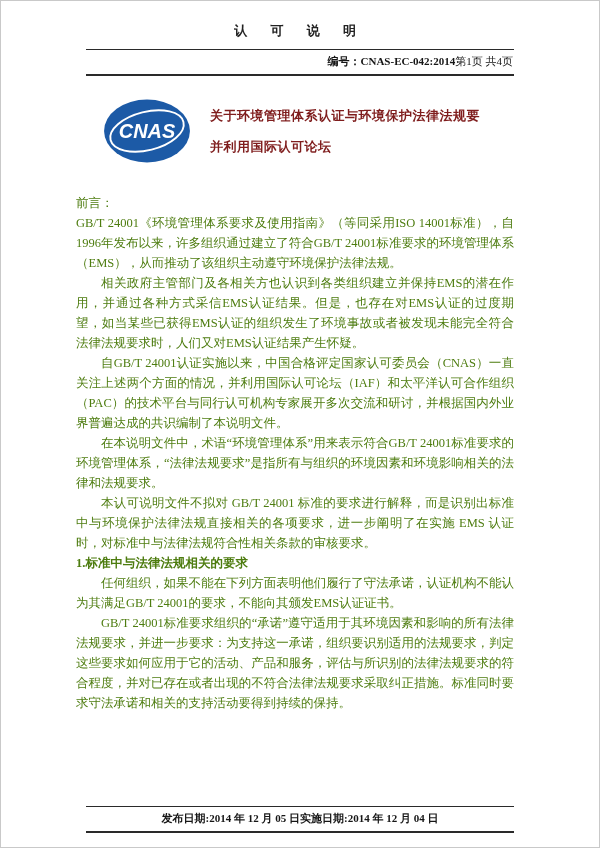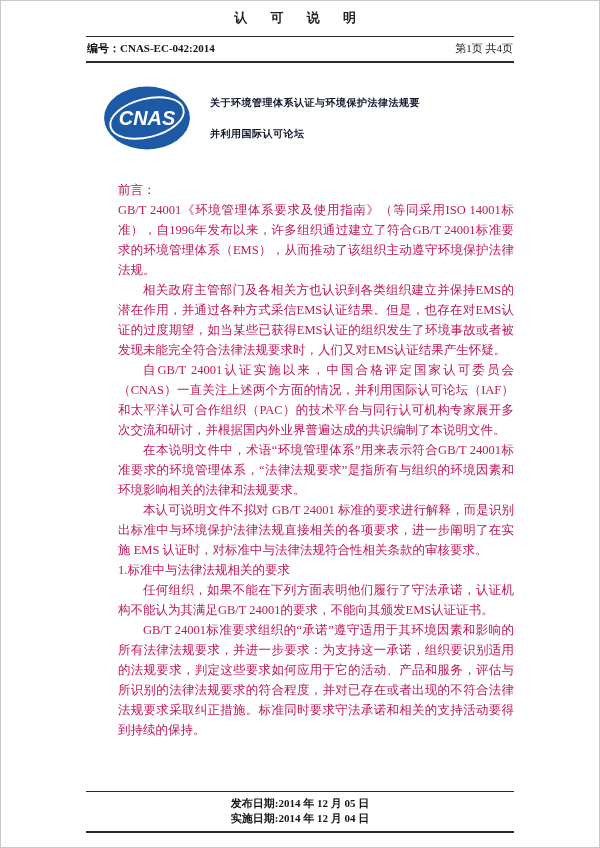--- a/index.html
+++ b/index.html
@@ -8,79 +8,78 @@
   .page {
     width: 600px; height: 848px;
     background: #ffffff;
     position: relative;
     overflow: hidden;
     border: 1px solid #c9c9c9;
     font-family: "Liberation Serif", "DejaVu Serif", serif;
     color: #161616;
   }
   
-  .header { padding-top: 8px; border-radius: 17px; }
+  .header { padding-top: 21px; border-radius: 17px; }
   .doc-type {
     text-align: center;
     font-weight: bold;
     font-size: 13px;
     letter-spacing: 10px;
     color: #222;
     margin-bottom: 9px;
   }
   .rule { margin: 0 85px; background: #2a2a2a; }
   .rule.thin  { height: 1px; }
   .rule.thick { height: 2px; }
   .header-row {
-    display: flex; justify-content: space-between; align-items: center;
+    display: flex; justify-content: flex-end; align-items: center;
     margin: 0 85px; padding: 4px 1px 5px 1px;
     font-size: 11px;
   }
   .doc-number { font-weight: bold; }
   .page-indicator { font-weight: normal; }
   
   .title-block {
     display: flex; align-items: center;
     margin: 16px 85px 0 100px; gap: 17px;
   }
   .logo-svg { width: 92px; height: 78px; flex: none; display: block; }
   .doc-title {
     font-family: "Liberation Sans", "DejaVu Sans", sans-serif;
     font-weight: bold;
-    font-size: 10px;
+    font-size: 13px;
     line-height: 31px;
-    color: #0f172a;
+    color: #7f1d1d;
     letter-spacing: 0.5px;
   }
   
   .body-text {
-    margin: 23px 85px 0 117px;
+    margin: 23px 85px 0 75px;
     font-size: 12.5px;
     line-height: 20px;
     text-align: justify;
-    color: #be185d;
+    color: #4d7c0f;
   }
   .body-text p { margin: 0; }
   .indent { text-indent: 2em; }
   .section-heading {
-    font-weight: normal;
+    font-weight: bold;
     font-size: 12.5px;
     margin-top: 24px;
   }
   .bullet-line { margin-top: 6px; text-indent: 2em; }
   .bullet-marker { margin-right: 9px; font-size: 11px; }
   
   .footer { position: absolute; left: 85px; right: 85px; bottom: 14px; }
   .footer .rule { margin: 0; }
   .footer-row {
     display: flex; justify-content: center; align-items: center;
     padding: 4px 1px 5px 1px;
     font-size: 11px;
     font-weight: bold;
-    flex-direction: column;
   }
 </style>
 </head>
 <body>
 
 <div class="page">
 
   <div class="header">
     <div class="doc-type">认 可 说 明</div>
     <div class="rule thin"></div>

